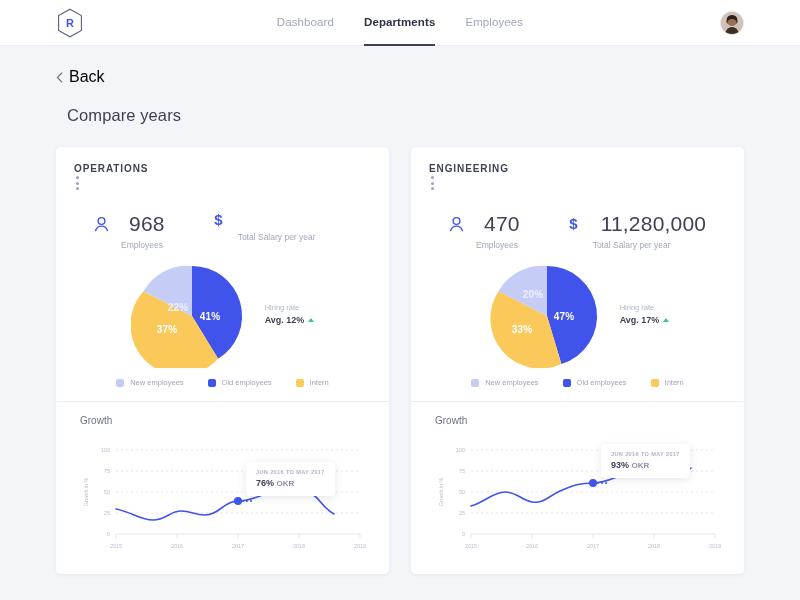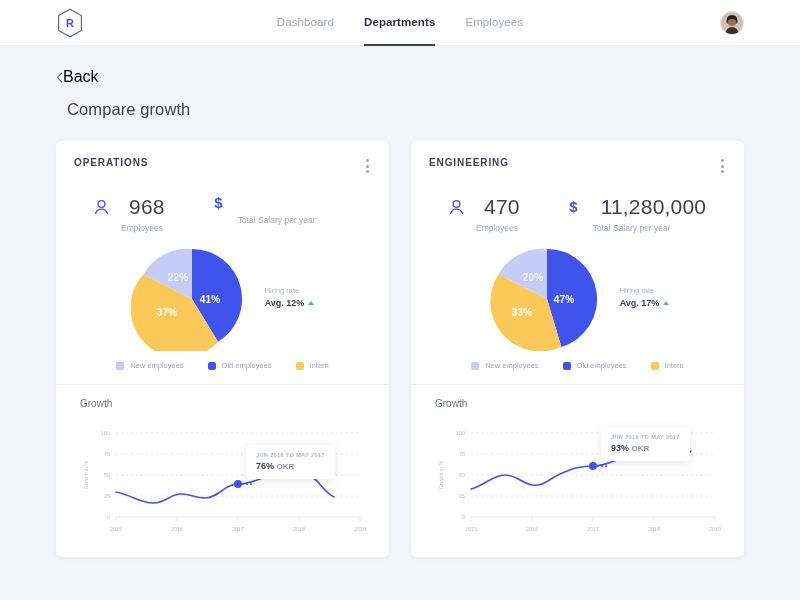--- a/index.html
+++ b/index.html
@@ -41,22 +41,22 @@
     position: absolute; right: 56px; top: 11px;
     width: 24px; height: 24px; border-radius: 50%;
     overflow: hidden; background: #d9d2cc; cursor: pointer;
     border: 1px solid #e6e7ef;
   }
   .avatar svg { display: block; }
 
   
   .page { padding: 22px 56px 0 56px; }
   .back-row {
-    display: flex; align-items: center; gap: 0;
-    cursor: pointer; margin-bottom: 14px;
+    display: flex; align-items: center; gap: 6px;
+    cursor: pointer; margin-bottom: 20px;
   }
   .back-chevron { width: 7px; height: 11px; display:block; }
   .page-title {
     font-size: 16.5px; color: #3f4256; font-weight: normal;
     margin-left: 11px; letter-spacing: .1px;
   }
 
   .filter-row { margin-top: 24px; }
   .select {
     display: inline-flex; align-items: center; gap: 12px;
@@ -70,21 +70,21 @@
 
   
   .cards { display: flex; gap: 22px; margin-top: 22px; }
   .card {
     flex: 1; background: #fff; border-radius: 5px;
     box-shadow: 0 1px 4px rgba(60,66,110,.07);
     padding: 16px 18px 14px 18px;
     position: relative;
   }
   .card-head {
-    display: flex; align-items: flex-start; justify-content: space-between;
+    display: flex; align-items: flex-start; justify-content: center; flex-direction: column;
   }
   .card-title {
     font-size: 10px; font-weight: bold; color: #3f4256;
     letter-spacing: .9px;
   }
   .kebab { display: flex; flex-direction: column; gap: 2.5px; cursor: pointer; padding: 2px; }
   .kebab i { width: 3px; height: 3px; border-radius: 50%; background: #9ea2bb; display:block; }
 
   
   .stats { display: flex; margin-top: 20px; padding-left: 20px; gap: 46px; }
@@ -164,21 +164,21 @@
 
 <div class="page">
 
   <div class="back-row">
     <svg class="back-chevron" viewBox="0 0 7 11">
       <path d="M5.8 1 L1.4 5.5 L5.8 10" fill="none" stroke="#6d7187" stroke-width="1.1" stroke-linecap="round"></path>
     </svg>
     <span>Back</span>
   </div>
 
-  <h1 class="page-title">Compare growth</h1>
+  <h1 class="page-title">Compare years</h1>
 
 
   <div class="cards">
 
     <div class="card">
       <div class="card-head">
         <div class="card-title">OPERATIONS</div>
         <div class="kebab">
             <i></i>
             <i></i>
@@ -212,21 +212,21 @@
           <svg class="pie-svg" width="122" height="104" viewBox="0 0 122 104">
 
             <path d="M61 2 A50 50 0 0 1 87.1 94.7 L61 52 Z" fill="#4054ec"></path>
 
             <path d="M87.1 94.7 A50 50 0 0 1 12.5 27.2 L61 52 Z" fill="#fbc85a"></path>
 
             <path d="M12.5 27.2 A50 50 0 0 1 61 2 L61 52 Z" fill="#c5cdf7"></path>
           </svg>
           <span class="pie-pct" style="left:69px; top:47px;text-align:center;">41%</span>
           <span class="pie-pct" style="left:26px; top:60px;">37%</span>
-          <span class="pie-pct light" style="left:37px; top:25px;">22%</span>
+          <span class="pie-pct light" style="left:37px; top:38px;">22%</span>
         </div>
         <div class="hiring">
           <div class="hiring-label">Hiring rate</div>
           <div class="hiring-val">
             <span>Avg. 12%</span>
             <span class="tri-up"></span>
           </div>
         </div>
       </div>
 

